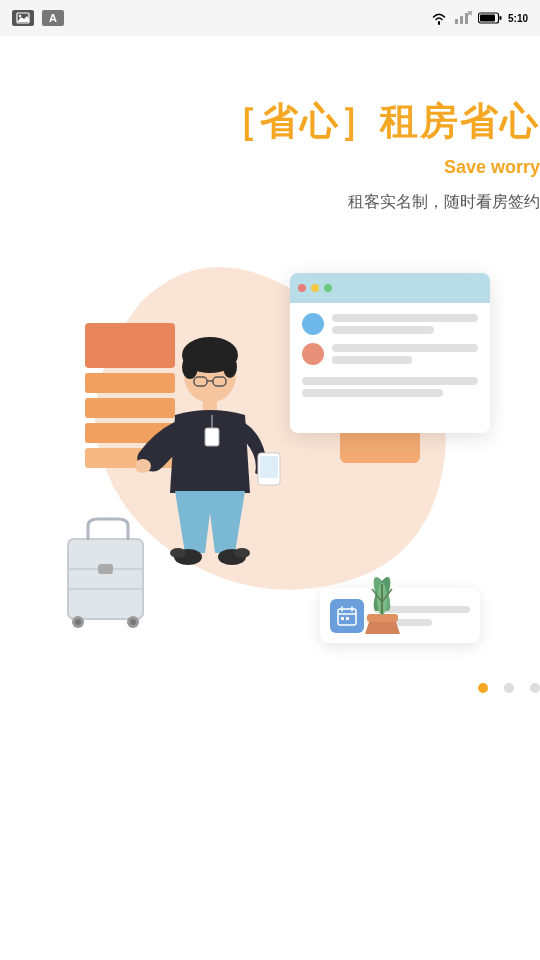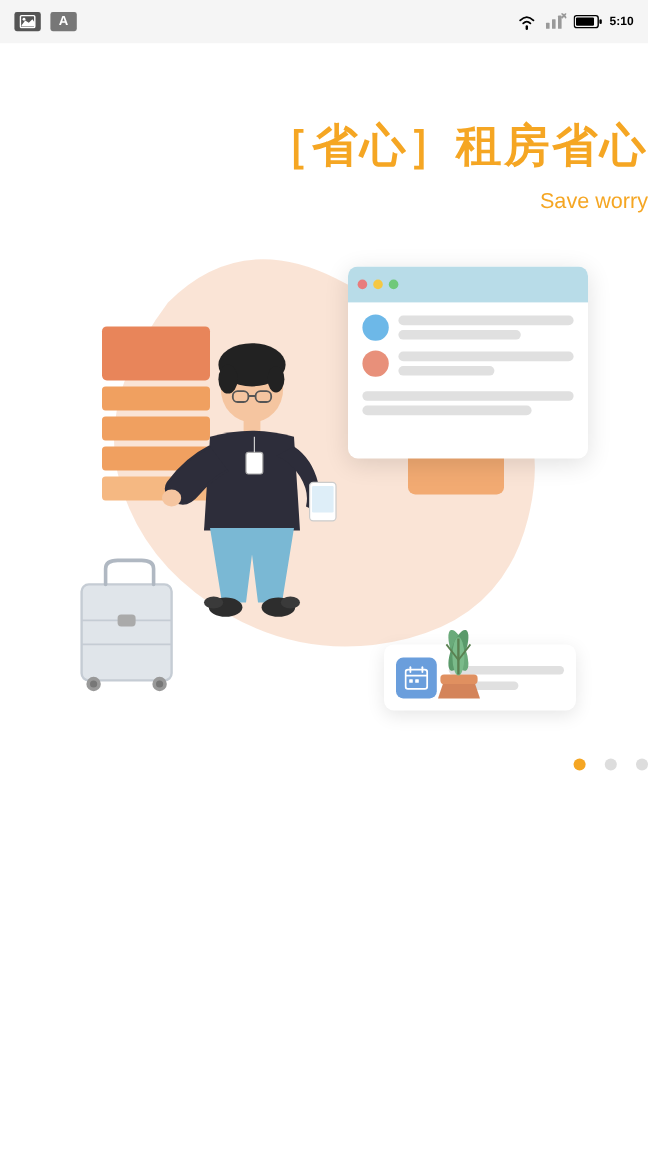--- a/index.html
+++ b/index.html
@@ -66,21 +66,21 @@
       letter-spacing: 2px;
       text-align: center;
       margin-bottom: 10px;
     }
 
     .title-english {
       font-size: 18px;
       color: #f5a623;
       text-align: center;
       margin-bottom: 14px;
-      font-weight: 400;
+      font-weight: 700;
     }
 
     .subtitle-chinese {
       font-size: 16px;
       color: #555;
       text-align: center;
       margin-bottom: 30px;
     }
 
     
@@ -264,20 +264,21 @@
       <text x="4" y="10" font-size="7" fill="#fff" font-weight="bold"></text>
     </svg>
     <span>5:10</span>
   </div>
 </div>
 
 <div class="main-content">
 
   <div class="title-chinese">［省心］租房省心</div>
   <div class="title-english">Save worry</div>
+  <div class="subtitle-chinese">租客实名制，随时看房签约</div>
 
   <div class="illustration">
 
     <svg class="blob" viewBox="0 0 380 340" xmlns="http://www.w3.org/2000/svg">
       <path d="M60,40 Q120,-20 200,20 Q280,60 330,100 Q380,140 360,220 Q340,300 260,320 Q180,340 110,300 Q40,260 20,190 Q0,120 60,40Z" fill="#f8d9c4" opacity="0.7"></path>
     </svg>
 
     <div style="position:absolute; left:55px; top:80px;">
       <div style="width:90px; height:45px; background:#e8855a; border-radius:4px; margin-bottom:5px;"></div>
       <div style="width:90px; height:20px; background:#f0a060; border-radius:3px; margin-bottom:5px;"></div>

